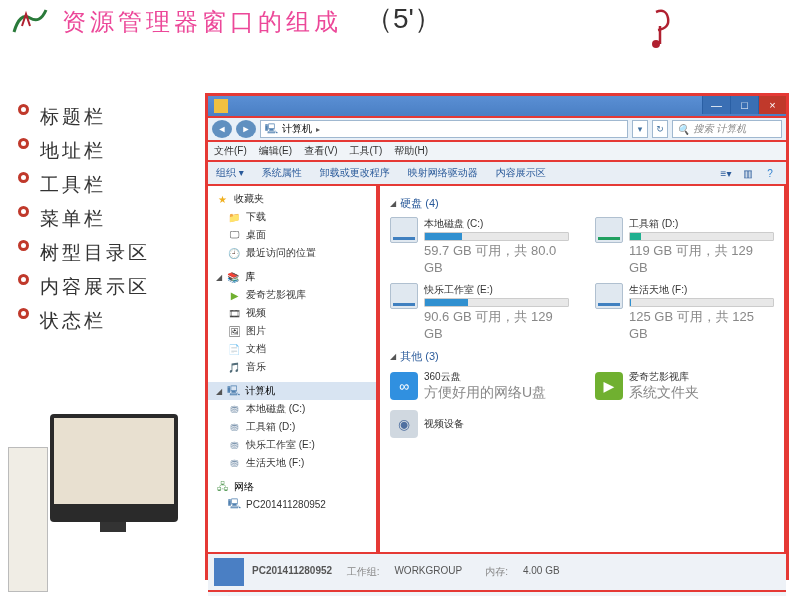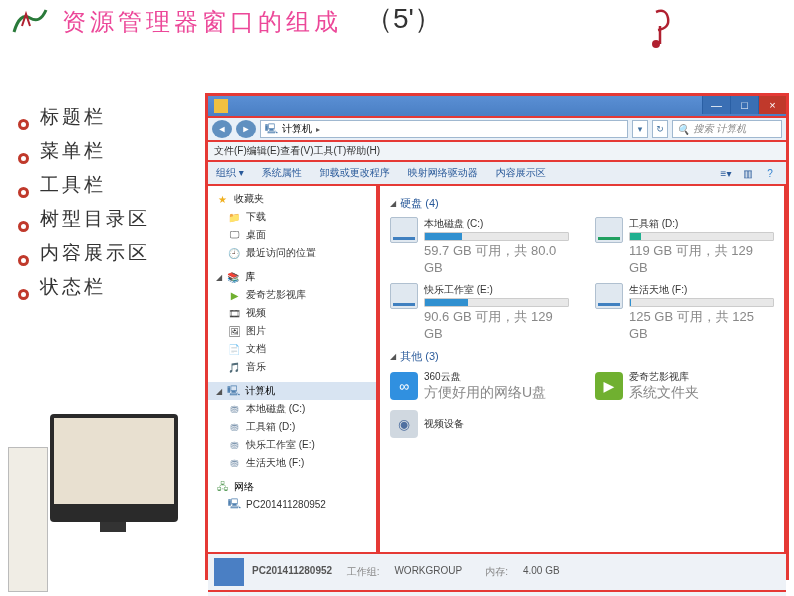--- a/index.html
+++ b/index.html
@@ -5,21 +5,21 @@
     * { margin: 0; padding: 0; box-sizing: border-box; }
     body { font-family: "Microsoft YaHei", "SimSun", sans-serif; width: 794px; height: 596px; background: #fff; position: relative; overflow: hidden; }
     
     .slide-header { position: absolute; top: 6px; left: 62px; font-size: 24px; color: #ec4899; letter-spacing: 4px; }
     .slide-header-score { position: absolute; top: 0px; left: 365px; font-size: 28px; color: #333; }
     
     .logo-left { position: absolute; top: 4px; left: 6px; width: 48px; height: 36px; }
     .logo-right { position: absolute; top: 4px; right: 114px; width: 42px; height: 46px; }
     
     .outline { position: absolute; top: 104px; left: 18px; }
-    .outline-item { display: flex; align-items: flex-end; margin-bottom: 8px; font-size: 19px; color: #333; letter-spacing: 3px; }
+    .outline-item { display: flex; align-items: flex-start; margin-bottom: 8px; font-size: 19px; color: #333; letter-spacing: 3px; }
     .bullet { width: 11px; height: 11px; border-radius: 50%; background: #fff; border: 3px solid #c0392b; margin-right: 11px; flex-shrink: 0; }
     
     .computer-img { position: absolute; bottom: 4px; left: 0px; width: 195px; height: 190px; }
     .monitor { position: absolute; top: 12px; left: 50px; width: 128px; height: 108px; background: #2a2a2a; border-radius: 4px; }
     .monitor-screen { position: absolute; top: 4px; left: 4px; right: 4px; bottom: 18px; background: #e8e0d0; }
     .monitor-stand { position: absolute; bottom: -10px; left: 50px; width: 26px; height: 10px; background: #333; }
     .tower { position: absolute; bottom: 0; left: 8px; width: 40px; height: 145px; background: #f0ede5; border: 1px solid #bbb; }
     
     .explorer { position: absolute; top: 93px; left: 205px; width: 584px; height: 487px; border: 3px solid #e53935; background: #fff; }
     
@@ -28,21 +28,21 @@
     .win-controls { position: absolute; right: 0; top: 0; display: flex; }
     .win-btn { width: 28px; height: 18px; background: #3a6fb4; color: #fff; font-size: 11px; display: flex; align-items: center; justify-content: center; border-left: 1px solid #2a5fa4; }
     .win-btn.close { background: #c0392b; }
     
     .addr-bar { height: 24px; background: #e8f0f8; display: flex; align-items: center; padding: 2px 4px; border-bottom: 2px solid #e53935; gap: 4px; }
     .nav-btn { width: 20px; height: 18px; border-radius: 50%; background: #6090c0; display: flex; align-items: center; justify-content: center; color: #fff; font-size: 9px; }
     .addr-field { flex: 1; height: 18px; background: #fff; border: 1px solid #a0b8d0; display: flex; align-items: center; padding: 0 4px; font-size: 10px; gap: 4px; }
     .addr-refresh { width: 16px; height: 18px; background: #fff; border: 1px solid #a0b8d0; display: flex; align-items: center; justify-content: center; font-size: 9px; color: #4070a0; }
     .search-box { width: 110px; height: 18px; background: #fff; border: 1px solid #a0b8d0; font-size: 10px; color: #888; padding: 0 4px; font-style: italic; display: flex; align-items: center; gap: 4px; }
     
-    .menu-bar { height: 20px; background: #f0f4f8; display: flex; align-items: center; padding: 0 6px; border-bottom: 2px solid #e53935; font-size: 10px; color: #333; }
+    .menu-bar { height: 20px; background: #f0f4f8; display: flex; align-items: center; padding: 0 6px; border-bottom: 2px solid #e53935; font-size: 10px; gap: 12px; color: #333; }
     
     .tool-bar { height: 24px; background: #e8eef5; display: flex; align-items: center; padding: 0 8px; border-bottom: 2px solid #e53935; font-size: 10px; gap: 18px; color: #2a5a9a; }
     .tool-right { margin-left: auto; display: flex; gap: 6px; align-items: center; }
     .tool-icon { width: 16px; height: 14px; display: flex; align-items: center; justify-content: center; font-size: 10px; }
     
     .body-area { display: flex; height: 366px; }
     
     .tree-panel { width: 170px; border-right: 2px solid #e53935; overflow: hidden; background: #fff; padding: 4px 0; font-size: 10px; }
     .tree-section { margin-bottom: 6px; }
     .tree-head { display: flex; align-items: center; padding: 2px 8px; gap: 5px; }
@@ -105,25 +105,29 @@
 <div class="slide-header">资源管理器窗口的组成</div>
 <div class="slide-header-score">（5'）</div>
 
 <div class="outline">
   <div class="outline-item">
       <span class="bullet"></span>
       <span>标题栏</span>
     </div>
   <div class="outline-item">
       <span class="bullet"></span>
+      <span>地址栏</span>
+    </div>
+  <div class="outline-item">
+      <span class="bullet"></span>
+      <span>工具栏</span>
+    </div>
+  <div class="outline-item">
+      <span class="bullet"></span>
       <span>菜单栏</span>
-    </div>
-  <div class="outline-item">
-      <span class="bullet"></span>
-      <span>工具栏</span>
     </div>
   <div class="outline-item">
       <span class="bullet"></span>
       <span>树型目录区</span>
     </div>
   <div class="outline-item">
       <span class="bullet"></span>
       <span>内容展示区</span>
     </div>
   <div class="outline-item">

